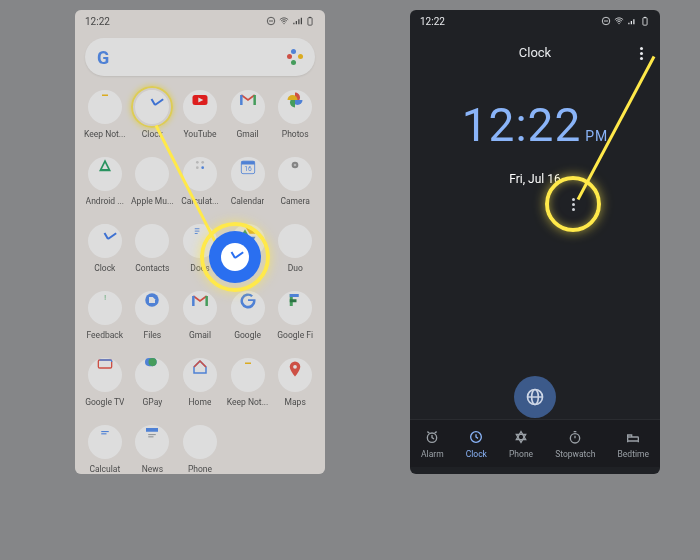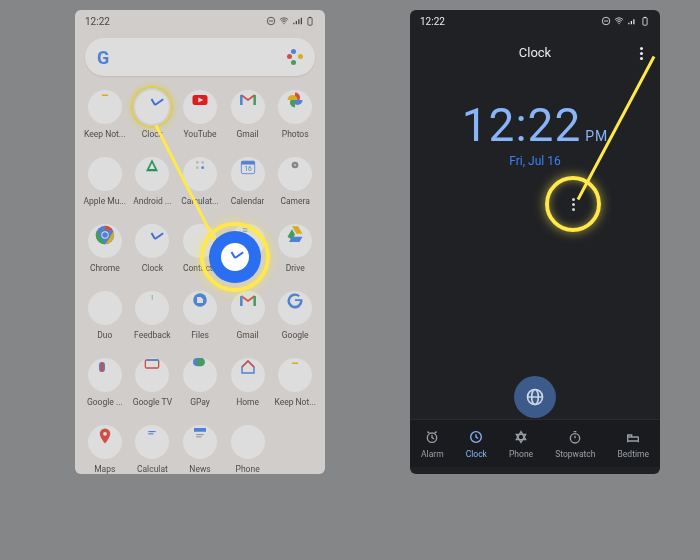--- a/index.html
+++ b/index.html
@@ -104,21 +104,21 @@
   .time-display {
     margin-top: 26px;
     text-align: center;
     color:#8ab4f8;
   }
   .time-big {
     font-size: 46px; font-weight: 400; letter-spacing: 1px;
     display:inline-flex; align-items: baseline; gap:4px;
   }
   .ampm { font-size: 14px; color:#8ab4f8; }
-  .date-line { color:#3b82f6; font-size: 12px; margin-top: 2px;}
+  .date-line { color:#ffffff; font-size: 12px; margin-top: 20px;}
 
   .fab {
     position: absolute; bottom: 56px; left: 50%; transform: translateX(-50%);
     width: 42px; height: 42px; border-radius: 50%;
     background: #3c5a8a; color:#cdd6e6;
     display:flex;align-items:center;justify-content:center;
   }
 
   .tabbar {
     position: absolute; bottom: 7px; left:0; right:0;
@@ -252,35 +252,35 @@
           <svg viewBox="0 0 24 24" width="20" height="20">
             <path d="M12 3a6 6 0 010 12V3z" fill="#EA4335"></path>
             <path d="M21 12a6 6 0 01-12 0h12z" fill="#4285F4"></path>
             <path d="M12 21a6 6 0 010-12v12z" fill="#34A853"></path>
             <path d="M3 12a6 6 0 0112 0H3z" fill="#FBBC05"></path>
           </svg>
         </div>
         <div class="label">Photos</div>
       </div>
       <div class="app">
+        <div class="icon bg-aa">
+          <svg viewBox="0 0 24 24" width="18" height="18">
+            <path d="M12 3l8 16H4z" fill="#0f9d58"></path>
+            <path d="M12 8l4 8H8z" fill="#fff"></path>
+          </svg>
+        </div>
+        <div class="label">Android ...</div>
+      </div>
+      <div class="app">
         <div class="icon bg-am">
           <svg viewBox="0 0 24 24" width="16" height="16">
             <path d="M9 17a3 3 0 11-3-3V6l10-2v9a3 3 0 11-3-3" fill="#fff"></path>
           </svg>
         </div>
         <div class="label">Apple Mu...</div>
-      </div>
-      <div class="app">
-        <div class="icon bg-aa">
-          <svg viewBox="0 0 24 24" width="18" height="18">
-            <path d="M12 3l8 16H4z" fill="#0f9d58"></path>
-            <path d="M12 8l4 8H8z" fill="#fff"></path>
-          </svg>
-        </div>
-        <div class="label">Android ...</div>
       </div>
       <div class="app">
         <div class="icon bg-calc">
           <svg viewBox="0 0 24 24" width="16" height="16">
             <circle cx="8" cy="8" r="2" fill="#ccc"></circle>
             <circle cx="16" cy="8" r="2" fill="#ccc"></circle>
             <circle cx="8" cy="16" r="2" fill="#ccc"></circle>
             <circle cx="16" cy="16" r="2" fill="#4285F4"></circle>
           </svg>
         </div>
@@ -299,33 +299,20 @@
       <div class="app">
         <div class="icon bg-cam">
           <svg viewBox="0 0 24 24" width="16" height="16">
             <circle cx="12" cy="12" r="5" fill="#888"></circle>
             <circle cx="12" cy="12" r="2" fill="#ccc"></circle>
           </svg>
         </div>
         <div class="label">Camera</div>
       </div>
       <div class="app">
-        <div class="icon bg-chrome">
-          <svg viewBox="0 0 24 24" width="22" height="22">
-            <circle cx="12" cy="12" r="10" fill="#4285F4"></circle>
-            <circle cx="12" cy="12" r="4" fill="#fff"></circle>
-            <path d="M12 2a10 10 0 018.7 5H12V2z" fill="#EA4335"></path>
-            <path d="M3.3 7A10 10 0 0012 22l-4-7-4.7-8z" fill="#34A853"></path>
-            <path d="M12 22a10 10 0 009-14l-5 9-4 5z" fill="#FBBC05"></path>
-            <circle cx="12" cy="12" r="3" fill="#4285F4"></circle>
-          </svg>
-        </div>
-        <div class="label">Chrome</div>
-      </div>
-      <div class="app">
         <div class="icon bg-clock">
           <div class="clockface" style="width:22px;height:22px"></div>
         </div>
         <div class="label">Clock</div>
       </div>
       <div class="app">
         <div class="icon bg-contacts">
           <svg viewBox="0 0 24 24" width="16" height="16">
             <circle cx="12" cy="9" r="4" fill="#fff"></circle>
             <path d="M4 20c0-4 16-4 16 0" fill="#fff"></path>
@@ -394,27 +381,28 @@
       </div>
       <div class="app">
         <div class="icon bg-google">
           <svg viewBox="0 0 24 24" width="20" height="20">
             <path d="M21 12a9 9 0 11-3-6.7l-2 2A6 6 0 1018 12h-6v-2h9v2z" fill="#4285F4"></path>
           </svg>
         </div>
         <div class="label">Google</div>
       </div>
       <div class="app">
-        <div class="icon bg-gone">
-          <svg viewBox="0 0 24 24" width="12" height="20">
-            <rect width="12" height="20" rx="6" fill="#4285F4"></rect>
-            <rect x="3" width="6" height="20" rx="3" fill="#EA4335"></rect>
-          </svg>
-        </div>
-        <div class="label">Google ...</div>
+        <div class="icon bg-fi">
+          <svg viewBox="0 0 24 24" width="18" height="18">
+            <rect x="5" y="4" width="4" height="16" fill="#34A853"></rect>
+            <rect x="5" y="4" width="12" height="4" fill="#4285F4"></rect>
+            <rect x="5" y="11" width="9" height="4" fill="#137333"></rect>
+          </svg>
+        </div>
+        <div class="label">Google Fi</div>
       </div>
       <div class="app">
         <div class="icon bg-gtv">
           <svg viewBox="0 0 24 24" width="20" height="16">
             <rect x="2" y="3" width="20" height="12" rx="2" fill="none" stroke="#EA4335" stroke-width="2"></rect>
             <rect x="2" y="3" width="20" height="12" rx="2" fill="none" stroke="#4285F4" stroke-width="2" stroke-dasharray="20 40"></rect>
           </svg>
         </div>
         <div class="label">Google TV</div>
       </div>

